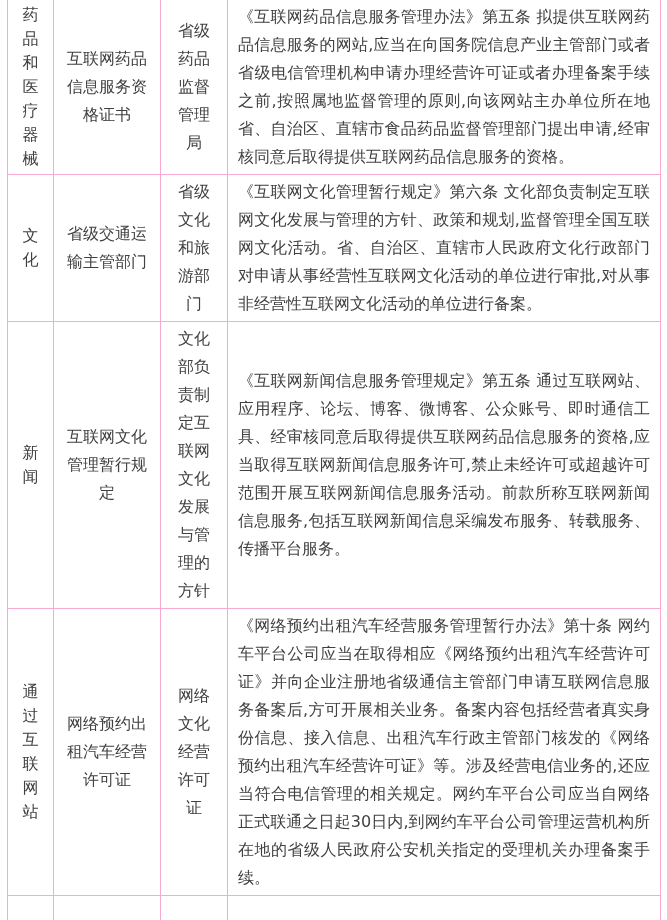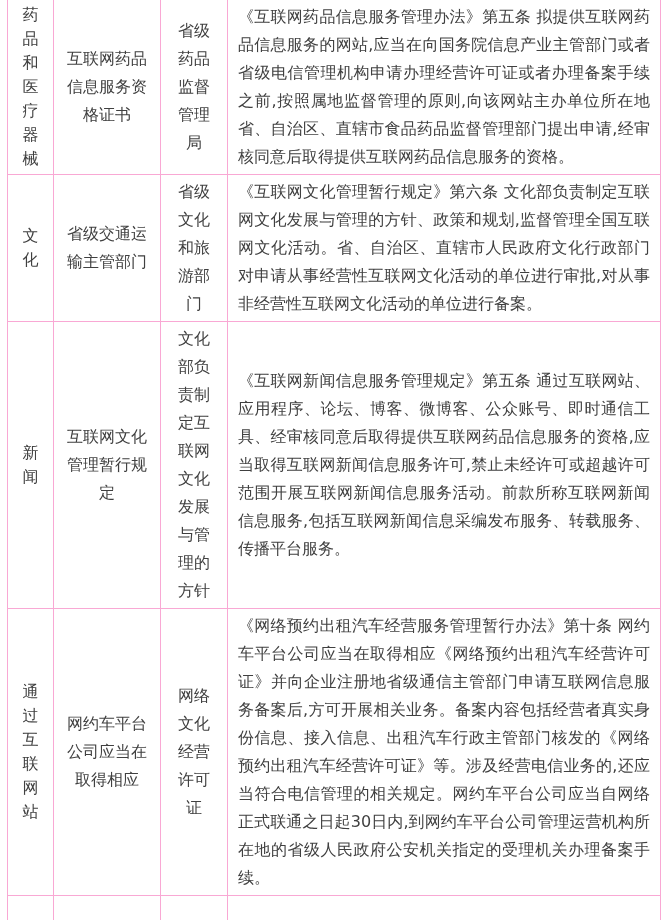--- a/index.html
+++ b/index.html
@@ -78,21 +78,21 @@
         <td class="cell regulation">《互联网文化管理暂行规定》第六条 文化部负责制定互联网文化发展与管理的方针、政策和规划,监督管理全国互联网文化活动。省、自治区、直辖市人民政府文化行政部门对申请从事经营性互联网文化活动的单位进行审批,对从事非经营性互联网文化活动的单位进行备案。</td>
       </tr>
       <tr>
         <td class="cell category">新闻</td>
         <td class="cell license">互联网文化管理暂行规定</td>
         <td class="cell authority">文化部负责制定互联网文化发展与管理的方针</td>
         <td class="cell regulation">《互联网新闻信息服务管理规定》第五条 通过互联网站、应用程序、论坛、博客、微博客、公众账号、即时通信工具、经审核同意后取得提供互联网药品信息服务的资格,应当取得互联网新闻信息服务许可,禁止未经许可或超越许可范围开展互联网新闻信息服务活动。前款所称互联网新闻信息服务,包括互联网新闻信息采编发布服务、转载服务、传播平台服务。</td>
       </tr>
       <tr>
         <td class="cell category">通过互联网站</td>
-        <td class="cell license">网约车平台公司应当在取得相应</td>
+        <td class="cell license">网络预约出租汽车经营许可证</td>
         <td class="cell authority">网络文化经营许可证</td>
         <td class="cell regulation">《网络预约出租汽车经营服务管理暂行办法》第十条 网约车平台公司应当在取得相应《网络预约出租汽车经营许可证》并向企业注册地省级通信主管部门申请互联网信息服务备案后,方可开展相关业务。备案内容包括经营者真实身份信息、接入信息、出租汽车行政主管部门核发的《网络预约出租汽车经营许可证》等。涉及经营电信业务的,还应当符合电信管理的相关规定。网约车平台公司应当自网络正式联通之日起30日内,到网约车平台公司管理运营机构所在地的省级人民政府公安机关指定的受理机关办理备案手续。</td>
       </tr>
       <tr class="stub-row">
         <td class="cell category"></td>
         <td class="cell license"></td>
         <td class="cell authority"></td>
         <td class="cell regulation"></td>
       </tr>
     </tbody>

